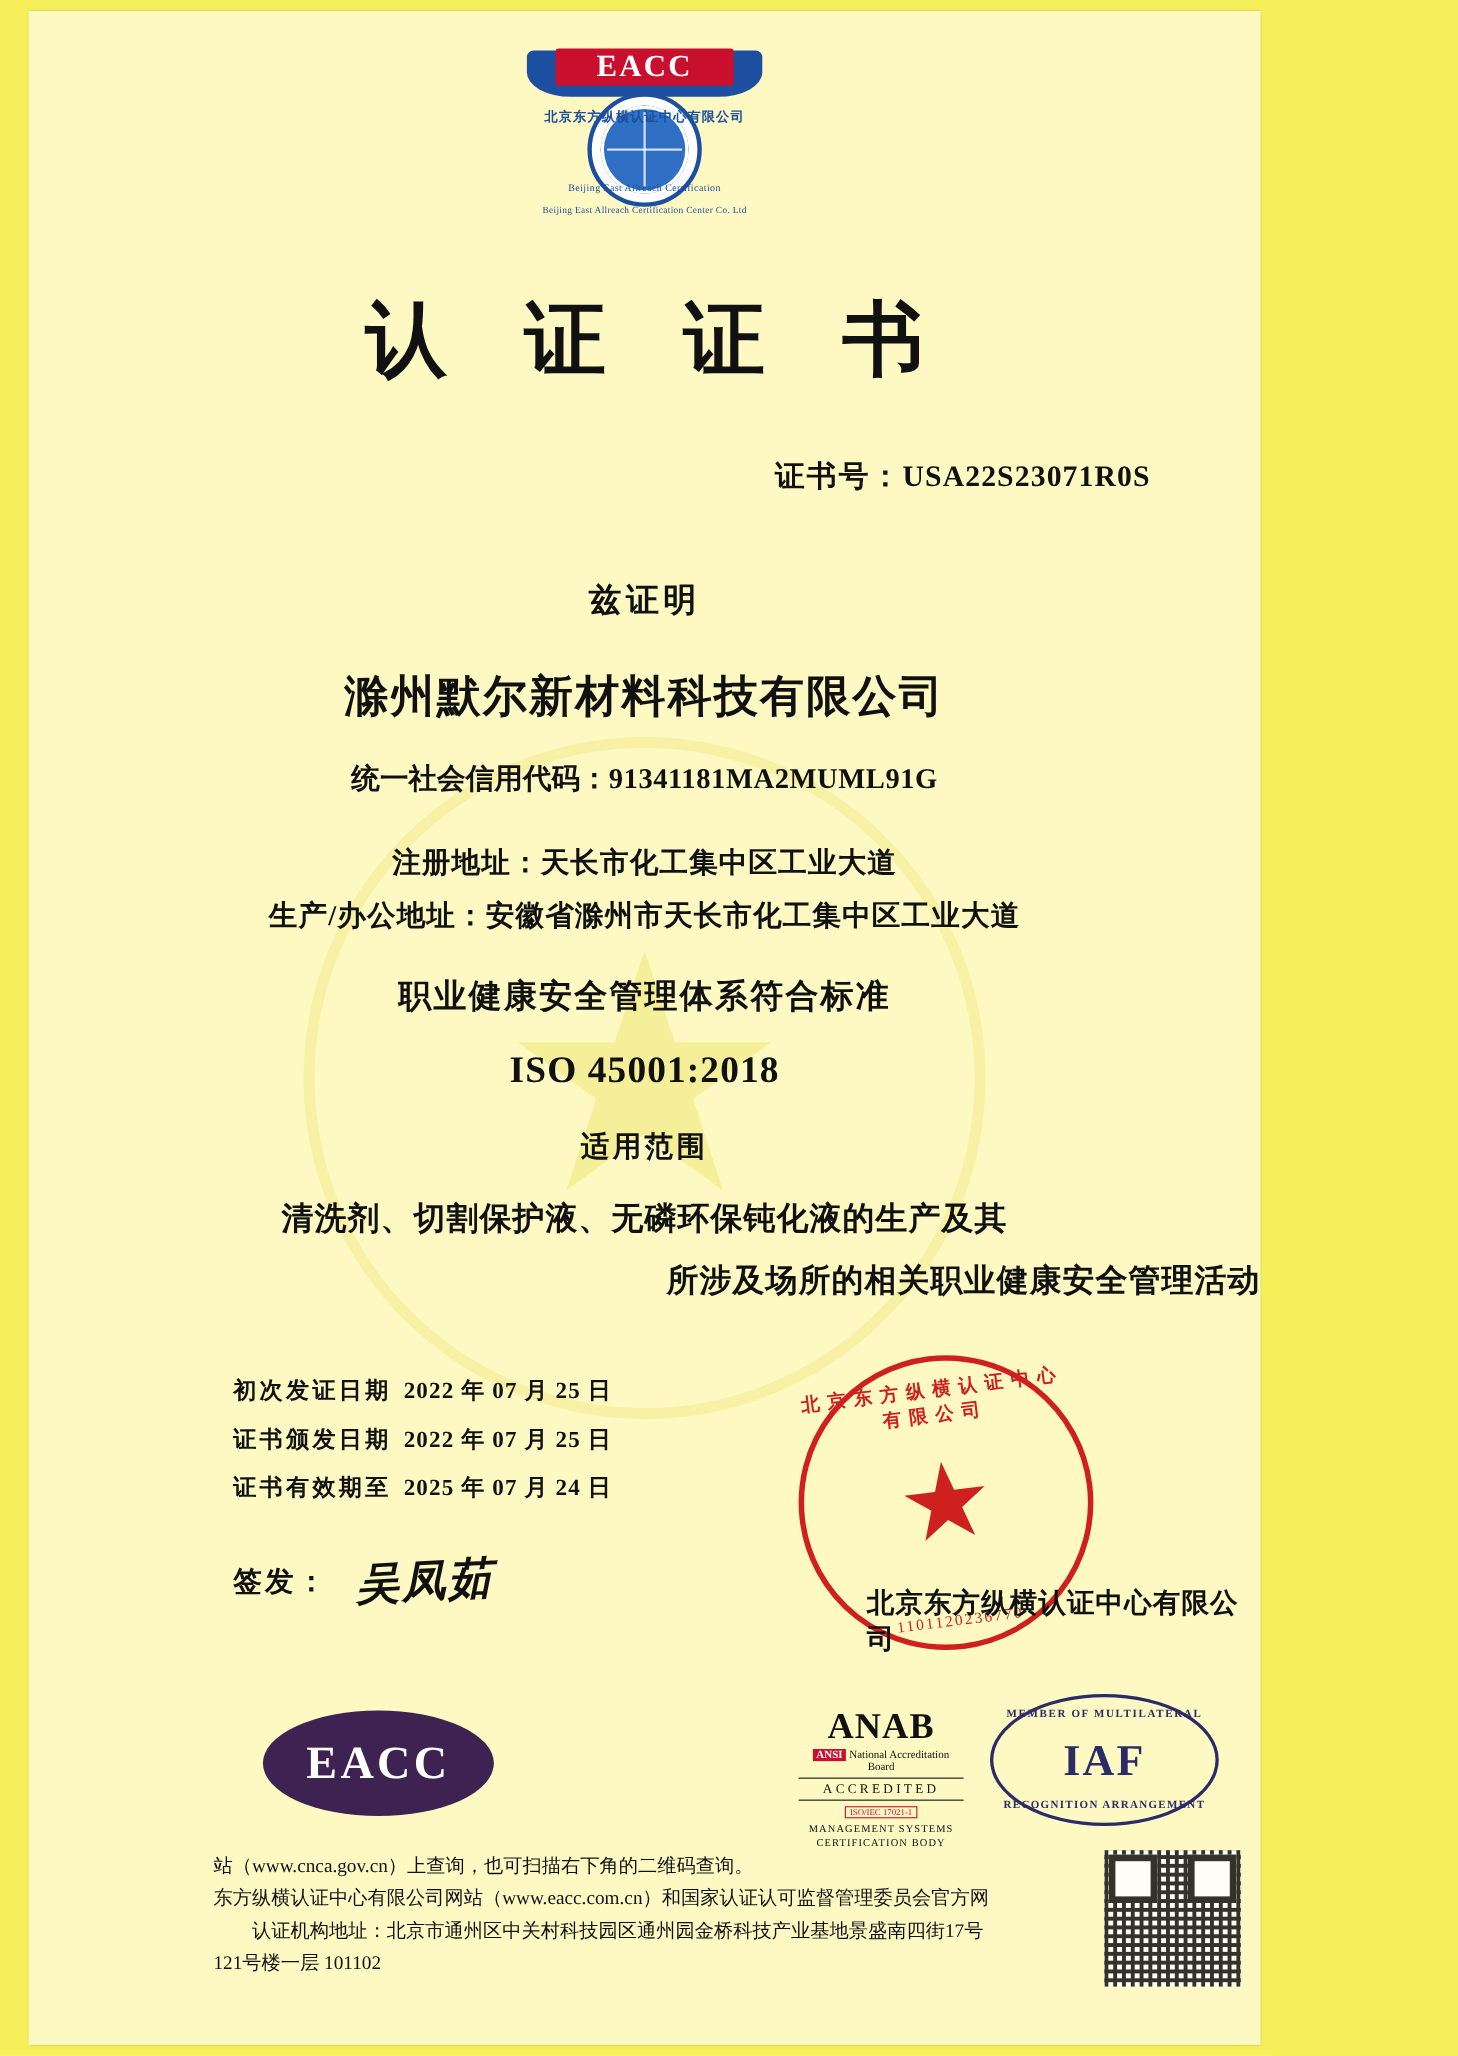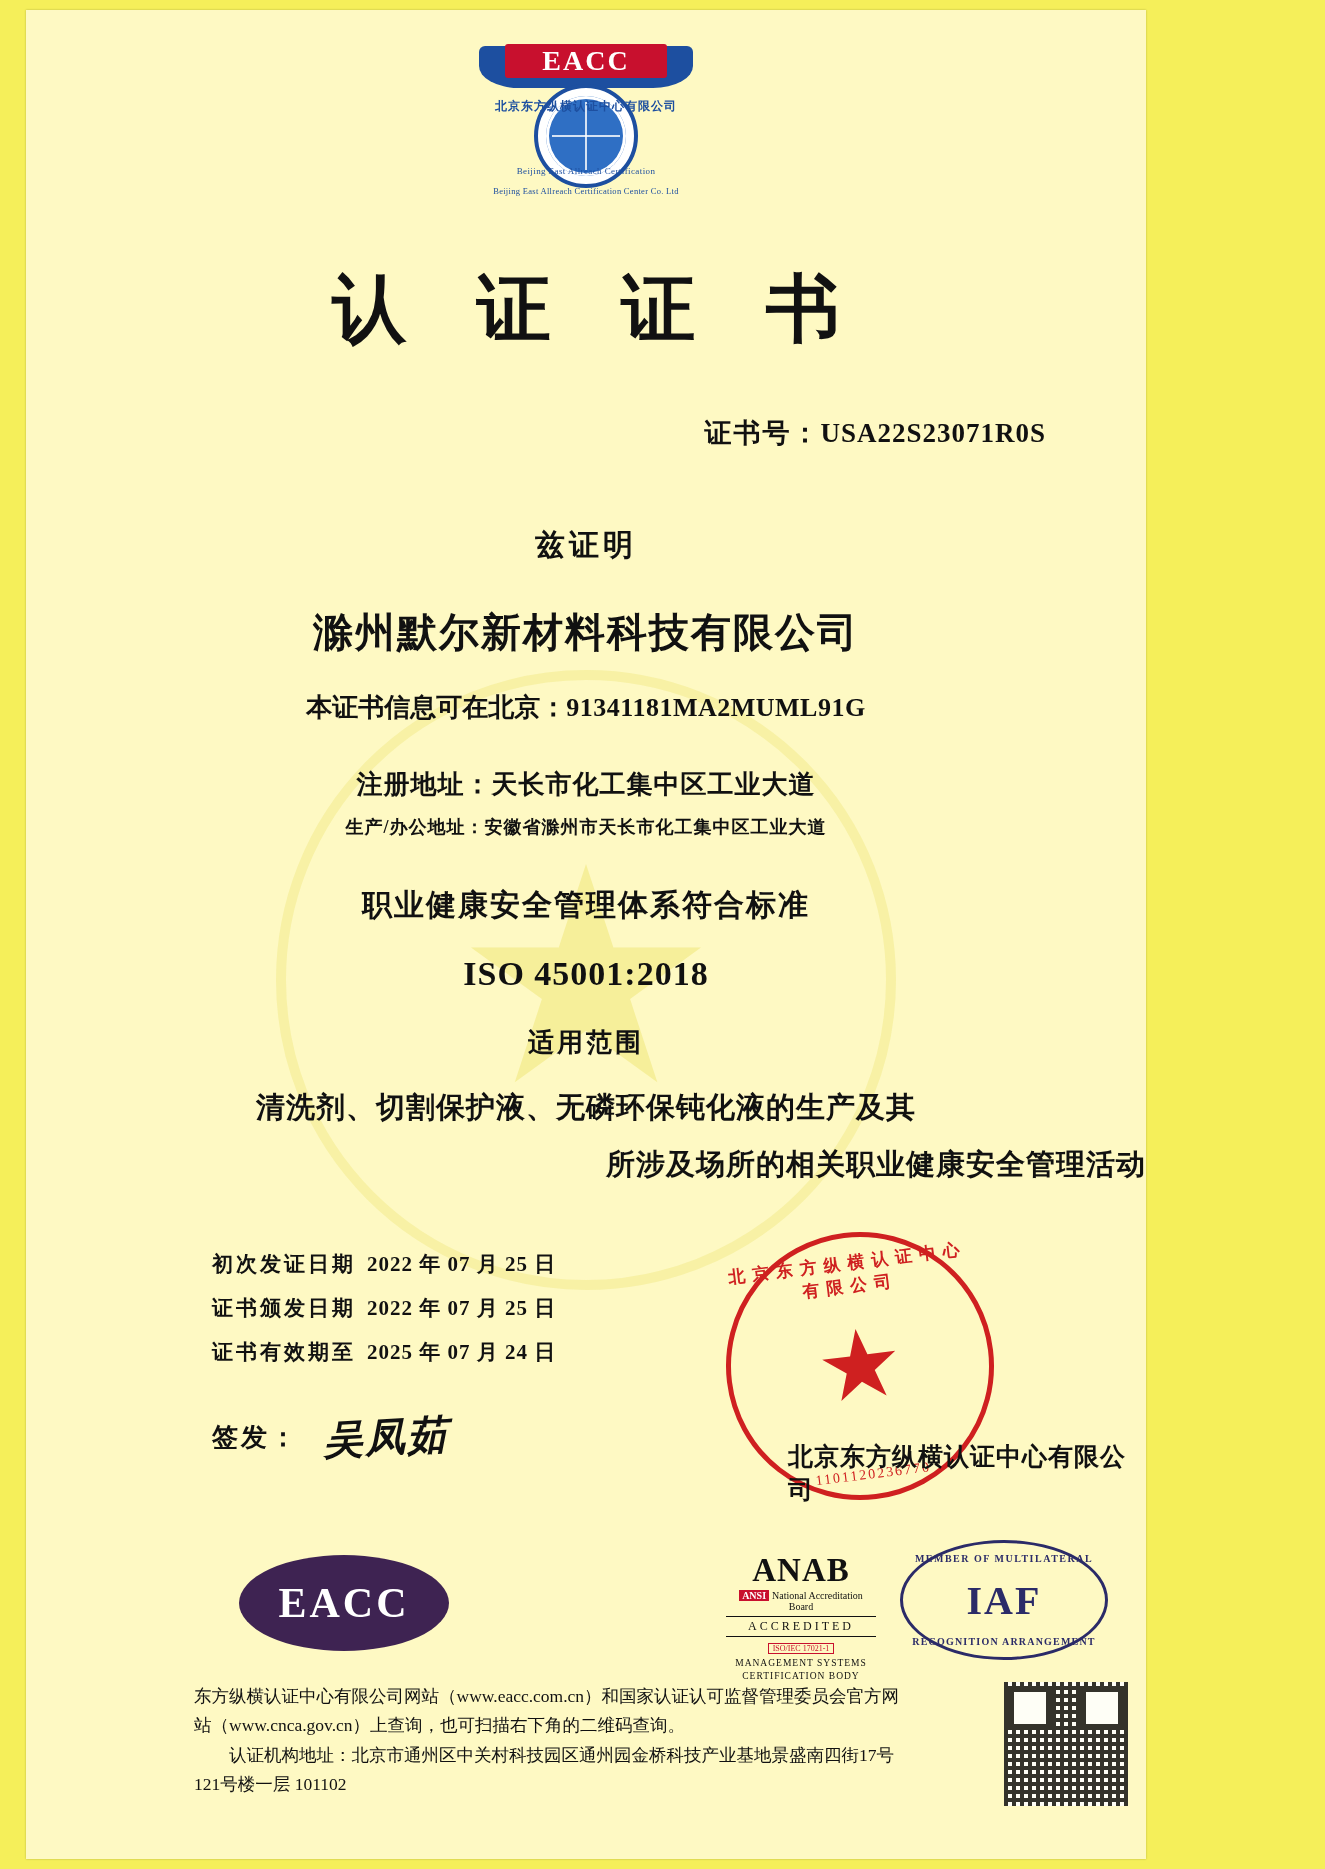--- a/index.html
+++ b/index.html
@@ -241,21 +241,21 @@
     font-weight: bold;
     letter-spacing: 1px;
     color: #111111;
   }
   .addr2 {
     position: absolute;
     left: 0;
     right: 0;
     top: 805px;
     text-align: center;
-    font-size: 18px;
+    font-size: 26px;
     font-weight: bold;
     letter-spacing: 1px;
     color: #111111;
   }
   .standard-line {
     position: absolute;
     left: 0;
     right: 0;
     top: 875px;
     text-align: center;
@@ -568,21 +568,21 @@
       <div class="cert-title">认 证 证 书</div>
 
       <div class="cert-no">
         <span class="label">证书号：</span><span class="val">USA22S23071R0S</span>
       </div>
 
       <div class="hereby">兹证明</div>
       <div class="company">滁州默尔新材料科技有限公司</div>
 
       <div class="credit-code">
-        <span>本证书信息可在北京：</span><span class="val">91341181MA2MUML91G</span>
+        <span>统一社会信用代码：</span><span class="val">91341181MA2MUML91G</span>
       </div>
 
       <div class="addr1">注册地址：天长市化工集中区工业大道</div>
       <div class="addr2">生产/办公地址：安徽省滁州市天长市化工集中区工业大道</div>
 
       <div class="standard-line">职业健康安全管理体系符合标准</div>
       <div class="standard-code">ISO 45001:2018</div>
 
       <div class="scope-label">适用范围</div>
       <div class="scope-l1">清洗剂、切割保护液、无磷环保钝化液的生产及其</div>
@@ -628,22 +628,22 @@
         <div class="anab-ms">CERTIFICATION BODY</div>
       </div>
 
       <div class="iaf-oval">
         <div class="iaf-top">MEMBER OF MULTILATERAL</div>
         <div class="iaf-main">IAF</div>
         <div class="iaf-bottom">RECOGNITION ARRANGEMENT</div>
       </div>
 
       <div class="footer">
+        <p>站（www.cnca.gov.cn）上查询，也可扫描右下角的二维码查询。</p>
         <p>东方纵横认证中心有限公司网站（www.eacc.com.cn）和国家认证认可监督管理委员会官方网</p>
-        <p>站（www.cnca.gov.cn）上查询，也可扫描右下角的二维码查询。</p>
         <p class="indent">认证机构地址：北京市通州区中关村科技园区通州园金桥科技产业基地景盛南四街17号</p>
         <p>121号楼一层 101102</p>
       </div>
 
       <div class="qr"></div>
 
     </div>
   </div>
 </div>
 

